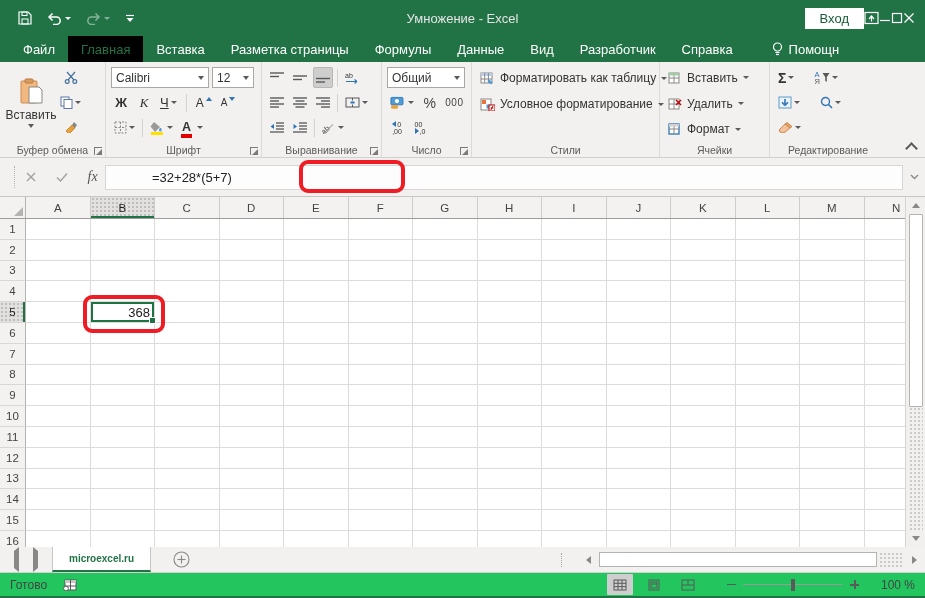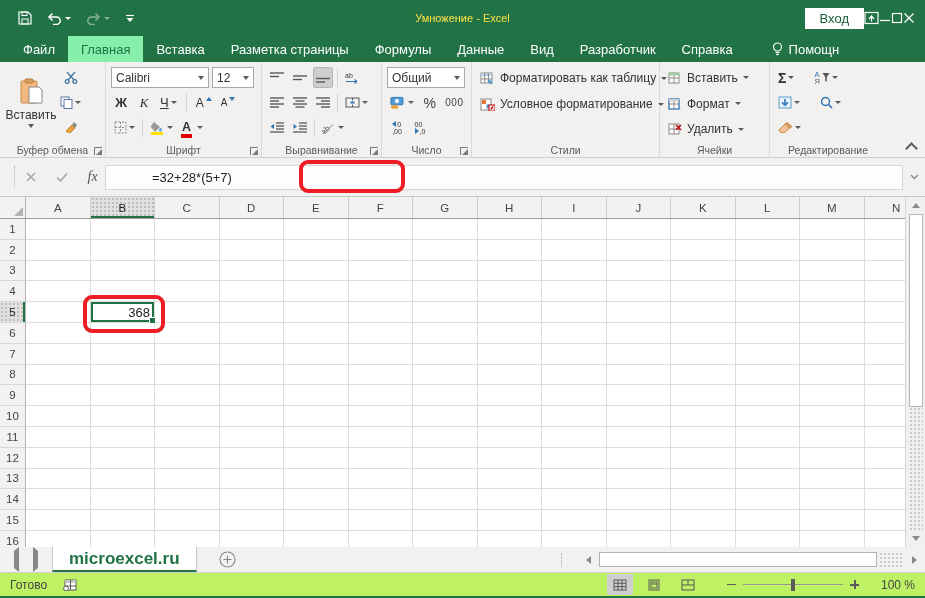--- a/index.html
+++ b/index.html
@@ -4,31 +4,31 @@
 <style>
   *{box-sizing:border-box;margin:0;padding:0}
   body{width:925px;height:598px;overflow:hidden;font-family:"Liberation Sans",sans-serif;background:#fff;-webkit-font-smoothing:antialiased}
   .win{position:relative;width:925px;height:598px;background:#fff}
 
   
   .titlebar{height:36px;background:#217346;display:flex;align-items:center;padding:0 10px;position:relative;color:#fff}
   .qat{display:flex;align-items:center;gap:15px;margin-left:8px}
   .qbtn{display:flex;align-items:center;gap:3px;cursor:default}
   .dim{opacity:.45}
-  .title{position:absolute;left:50%;transform:translateX(-50%);font-size:11px;color:#fde047;white-space:nowrap}
+  .title{position:absolute;left:50%;transform:translateX(-50%);font-size:13px;color:#e5e5e5;white-space:nowrap}
   .tb-right{margin-left:auto;display:flex;align-items:center;}
   .signin{background:#fff;color:#185c37;font-size:13px;padding:3px 15px;border:none;cursor:pointer}
   .caret{width:0;height:0;border-left:3.5px solid transparent;border-right:3.5px solid transparent;border-top:4px solid #fff;display:inline-block}
   .caret.g{border-top-color:#5a5a5a}
   .caret.sm{border-left-width:3px;border-right-width:3px;border-top-width:3.5px}
 
   
   .tabrow{height:26px;background:#217346;display:flex;align-items:stretch;padding-left:10px;color:#fff;font-size:13px}
   .tab{display:flex;align-items:center;padding:0 13px;cursor:pointer;white-space:nowrap}
-  .tab.active{background:#86efac;color:#217346}
+  .tab.active{background:#000000;color:#217346}
   .assist{display:flex;align-items:center;gap:6px;padding:0 12px;margin-left:14px}
 
   
   .ribbon{height:96px;background:#f2f1f0;border-bottom:1px solid #d2d0ce;display:flex;position:relative;font-size:12px;color:#333}
   .rgroup{position:relative;border-right:1px solid #dcdad8;padding:3px 5px 15px 5px;display:flex;flex-direction:column}
   .glabel{position:absolute;bottom:1px;left:0;right:0;text-align:center;font-size:10.5px;color:#5c5b59;white-space:nowrap}
   .dl{position:absolute;right:3px;bottom:2px;width:8px;height:8px;border-top:1px solid #7a7a7a;border-left:1px solid #7a7a7a;cursor:pointer}
   .dl::after{content:'';position:absolute;right:0;bottom:0;border-left:3.5px solid transparent;border-top:3.5px solid transparent;border-right:3.5px solid #7a7a7a;border-bottom:3.5px solid #7a7a7a}
   .rrow{display:flex;align-items:center;height:25px;gap:3px}
   .tbtn{display:flex;align-items:center;justify-content:center;gap:2px;min-width:20px;height:21px;padding:0 2px;border:1px solid transparent;border-radius:2px;cursor:pointer}
@@ -83,30 +83,30 @@
   .vthumb{width:14px;height:193px;background:#fff;border:1px solid #b5b3b1;border-radius:1px;cursor:pointer}
   .vtrack{flex:1;width:14px;background-image:radial-gradient(#c9c7c5 .7px,transparent .8px);background-size:4px 4px}
   .tri-up{width:0;height:0;border-left:4px solid transparent;border-right:4px solid transparent;border-bottom:5px solid #8a8886}
   .tri-dn{width:0;height:0;border-left:4px solid transparent;border-right:4px solid transparent;border-top:5px solid #8a8886}
   .tri-l{width:0;height:0;border-top:4px solid transparent;border-bottom:4px solid transparent;border-right:5px solid #8a8886}
   .tri-r{width:0;height:0;border-top:4px solid transparent;border-bottom:4px solid transparent;border-left:5px solid #8a8886}
 
   
   .sheetbar{height:26px;background:#f2f1f0;border-bottom:1px solid #d2d0ce;display:flex;align-items:stretch}
   .snav{display:flex;align-items:center;gap:14px;padding:0 14px}
-  .stab{display:flex;align-items:center;padding:0 16px;background:#fff;border-left:1px solid #c9c7c5;border-right:1px solid #c9c7c5;border-bottom:2px solid #217346;color:#217346;font-weight:bold;font-size:17px;cursor:pointer}
+  .stab{display:flex;align-items:center;padding:0 16px;background:#fff;border-left:1px solid #c9c7c5;border-right:1px solid #c9c7c5;border-bottom:2px solid #217346;color:#217346;font-weight:bold;font-size:10px;cursor:pointer}
   .addsheet{display:flex;align-items:center;margin-left:22px;cursor:pointer}
   .hscroll{margin-left:auto;display:flex;align-items:center;gap:2px;padding-right:2px}
   .hdots{width:6px;height:14px;border-left:1px dotted #a8a6a4;margin-right:10px}
   .hbtn{width:18px;height:17px;display:flex;align-items:center;justify-content:center;cursor:pointer}
   .hthumb{width:278px;height:15px;background:#fff;border:1px solid #b5b3b1;cursor:pointer}
   .htrack{width:24px;height:15px;background-image:radial-gradient(#c9c7c5 .7px,transparent .8px);background-size:4px 4px}
 
   
-  .statusbar{height:25px;background:#bef264;border-bottom:2px solid #217346;display:flex;align-items:center;font-size:12px;color:#444;padding:0 10px}
+  .statusbar{height:25px;background:#22c55e;border-bottom:2px solid #217346;display:flex;align-items:center;font-size:12px;color:#444;padding:0 10px}
   .macro{margin-left:16px;cursor:pointer;display:flex;align-items:center}
   .sright{margin-left:auto;display:flex;align-items:center;gap:8px}
   .vbtn{width:26px;height:21px;display:flex;align-items:center;justify-content:center;cursor:pointer;border-radius:1px}
   .vbtn.on{background:#cfcece}
   .zoomctl{display:flex;align-items:center;gap:7px;margin-left:18px}
   .zminus{width:9px;height:1.5px;background:#5a5a5a;cursor:pointer}
   .ztrack{width:100px;height:1px;background:#9a9896;position:relative;cursor:pointer}
   .zthumb{position:absolute;left:48px;top:-5.5px;width:4px;height:12px;background:#5a5a5a}
   .zplus{position:relative;width:9px;height:9px;cursor:pointer}
   .zplus::before{content:'';position:absolute;top:4px;left:0;width:9px;height:1.5px;background:#5a5a5a}
@@ -494,39 +494,39 @@
               <line x1="6" y1="1" x2="6" y2="11" stroke="#8a8886"></line>
               <rect x="1" y="1" width="10" height="2.5" fill="#9fce9f"></rect>
             </svg>
           <span>Вставить</span>
             <span class="caret g sm"></span>
         </span>
       </div>
       <div class="rrow" style="height:26px">
         <span class="lblbtn">
           <svg width="14" height="12" viewBox="0 0 14 12">
-              <rect x="1" y="1" width="10" height="10" fill="#fff" stroke="#2e75b6" stroke-width="1.3"></rect>
-              <line x1="1" y1="6" x2="11" y2="6" stroke="#8a8886"></line>
-              <line x1="6" y1="1" x2="6" y2="11" stroke="#8a8886"></line>
-              <rect x="1" y="1" width="10" height="2.5" fill="#d0d0d0"></rect>
-            </svg>
-          <span>Формат</span>
-            <span class="caret g sm"></span>
-        </span>
-      </div>
-      <div class="rrow" style="height:26px">
-        <span class="lblbtn">
-          <svg width="14" height="12" viewBox="0 0 14 12">
               <rect x="1" y="1" width="10" height="10" fill="#fff" stroke="#8a8886"></rect>
               <line x1="1" y1="6" x2="11" y2="6" stroke="#8a8886"></line>
               <line x1="6" y1="1" x2="6" y2="11" stroke="#8a8886"></line>
               <line x1="8" y1="2" x2="13" y2="7" stroke="#c00000" stroke-width="1.4"></line>
               <line x1="13" y1="2" x2="8" y2="7" stroke="#c00000" stroke-width="1.4"></line>
             </svg>
           <span>Удалить</span>
+            <span class="caret g sm"></span>
+        </span>
+      </div>
+      <div class="rrow" style="height:26px">
+        <span class="lblbtn">
+          <svg width="14" height="12" viewBox="0 0 14 12">
+              <rect x="1" y="1" width="10" height="10" fill="#fff" stroke="#2e75b6" stroke-width="1.3"></rect>
+              <line x1="1" y1="6" x2="11" y2="6" stroke="#8a8886"></line>
+              <line x1="6" y1="1" x2="6" y2="11" stroke="#8a8886"></line>
+              <rect x="1" y="1" width="10" height="2.5" fill="#d0d0d0"></rect>
+            </svg>
+          <span>Формат</span>
             <span class="caret g sm"></span>
         </span>
       </div>
       <span class="glabel">Ячейки</span>
     </div>
 
     <div class="rgroup" style="width:116px;border-right:none">
       <div class="rrow">
         <span class="tbtn">
             <span style="font-size:14px;font-weight:bold;color:#333">Σ</span>

